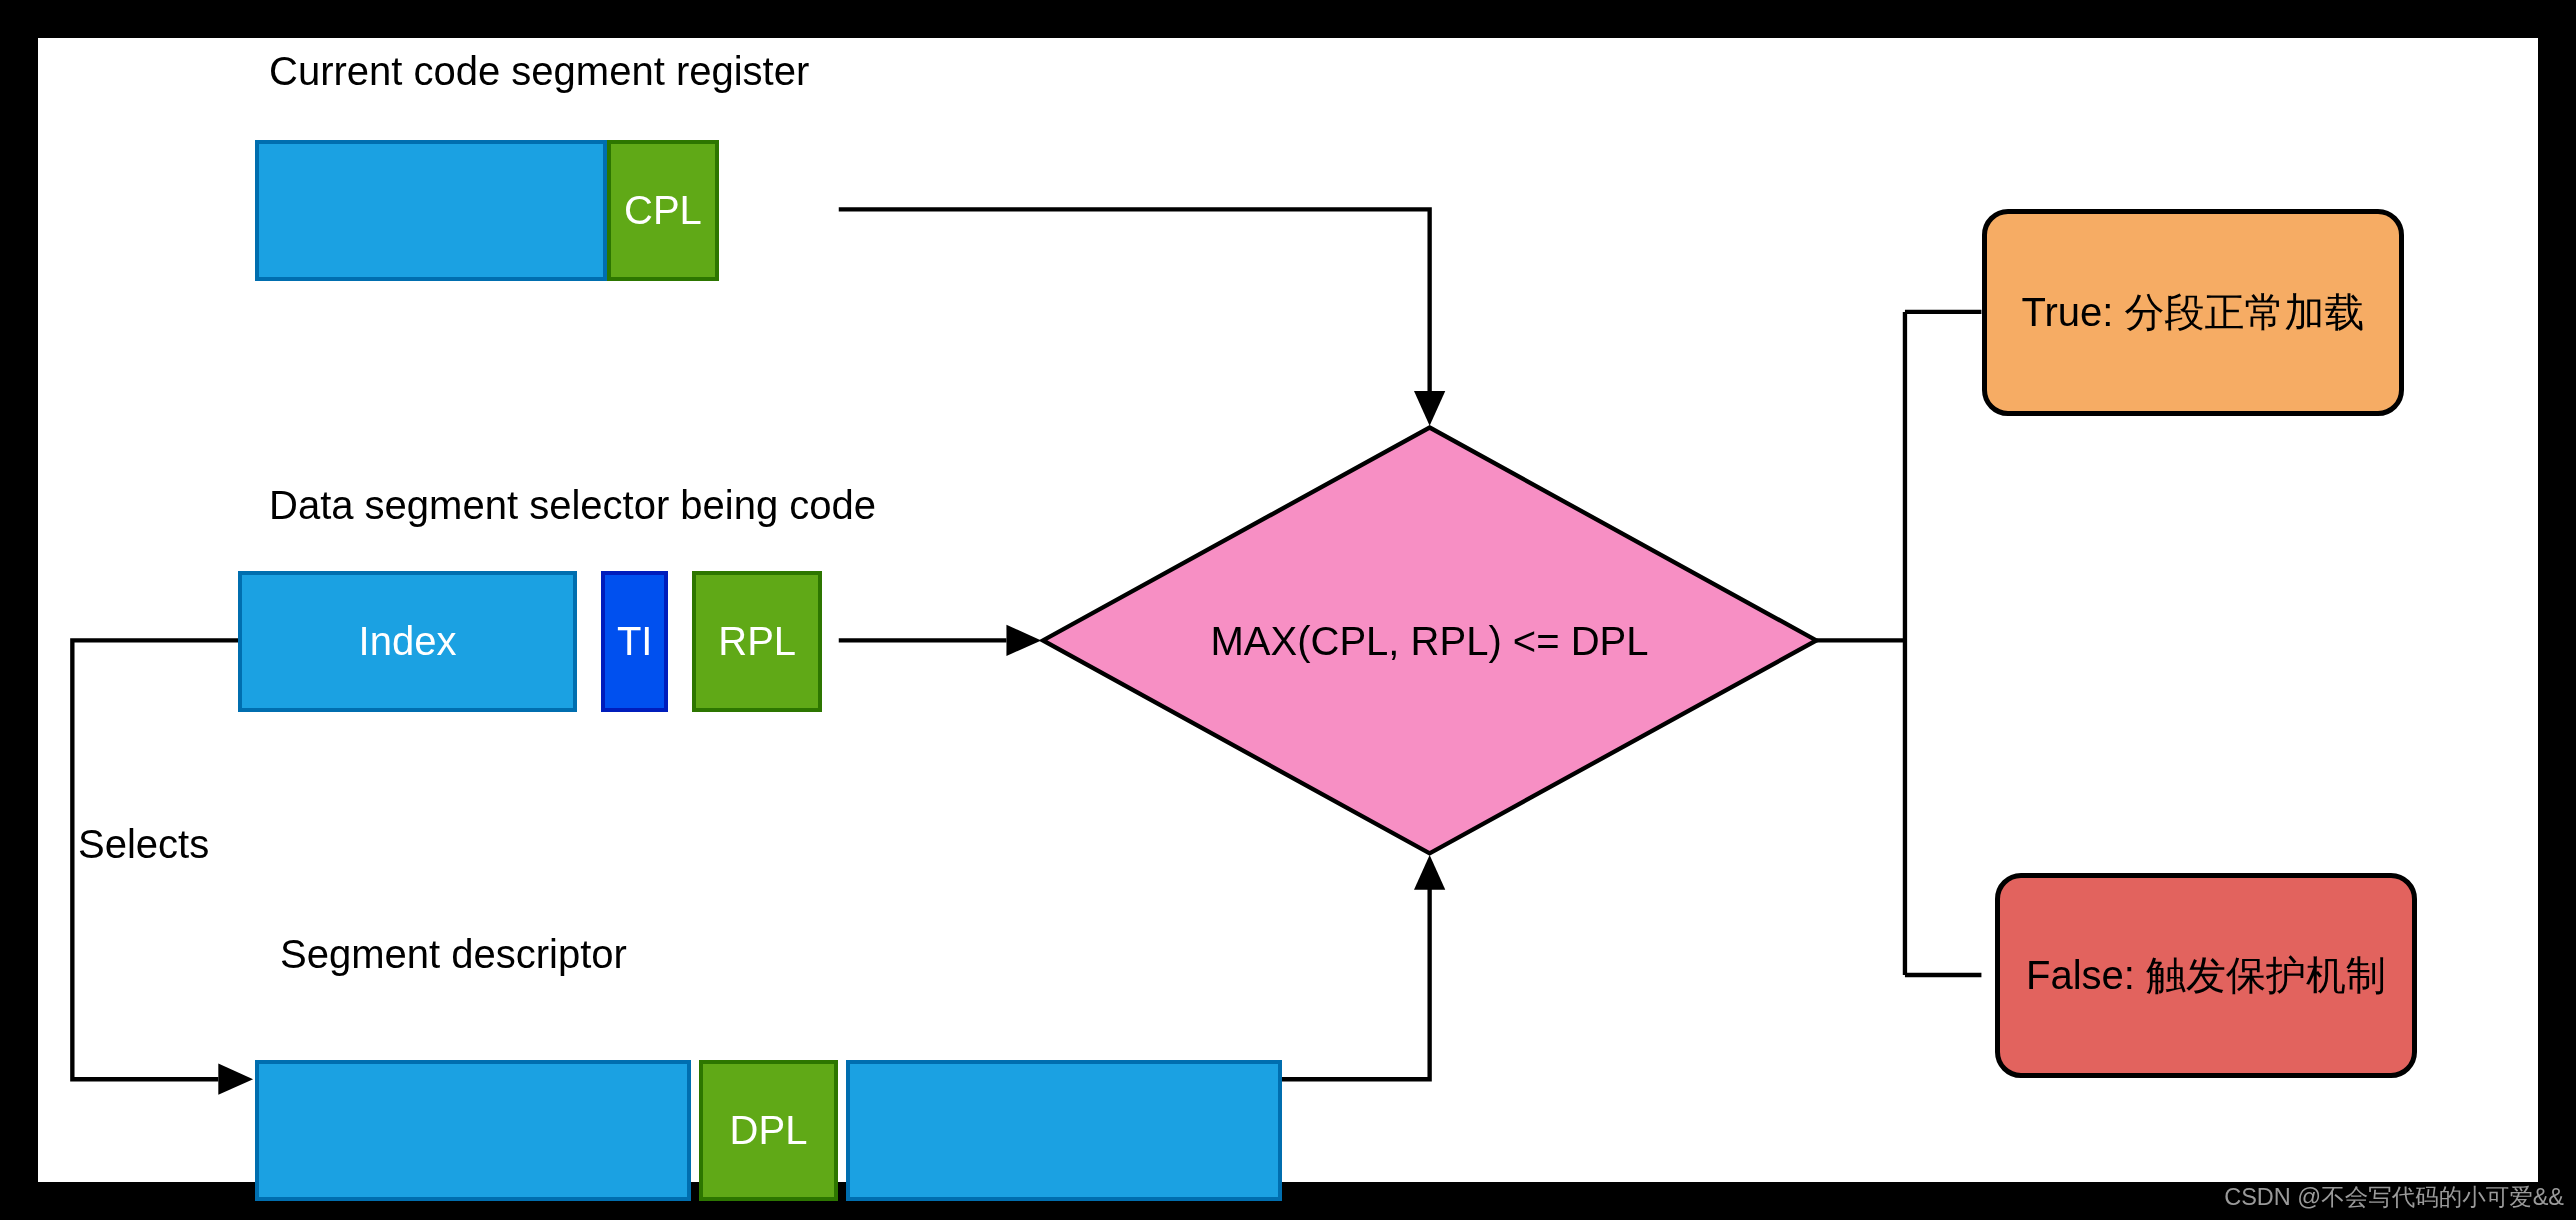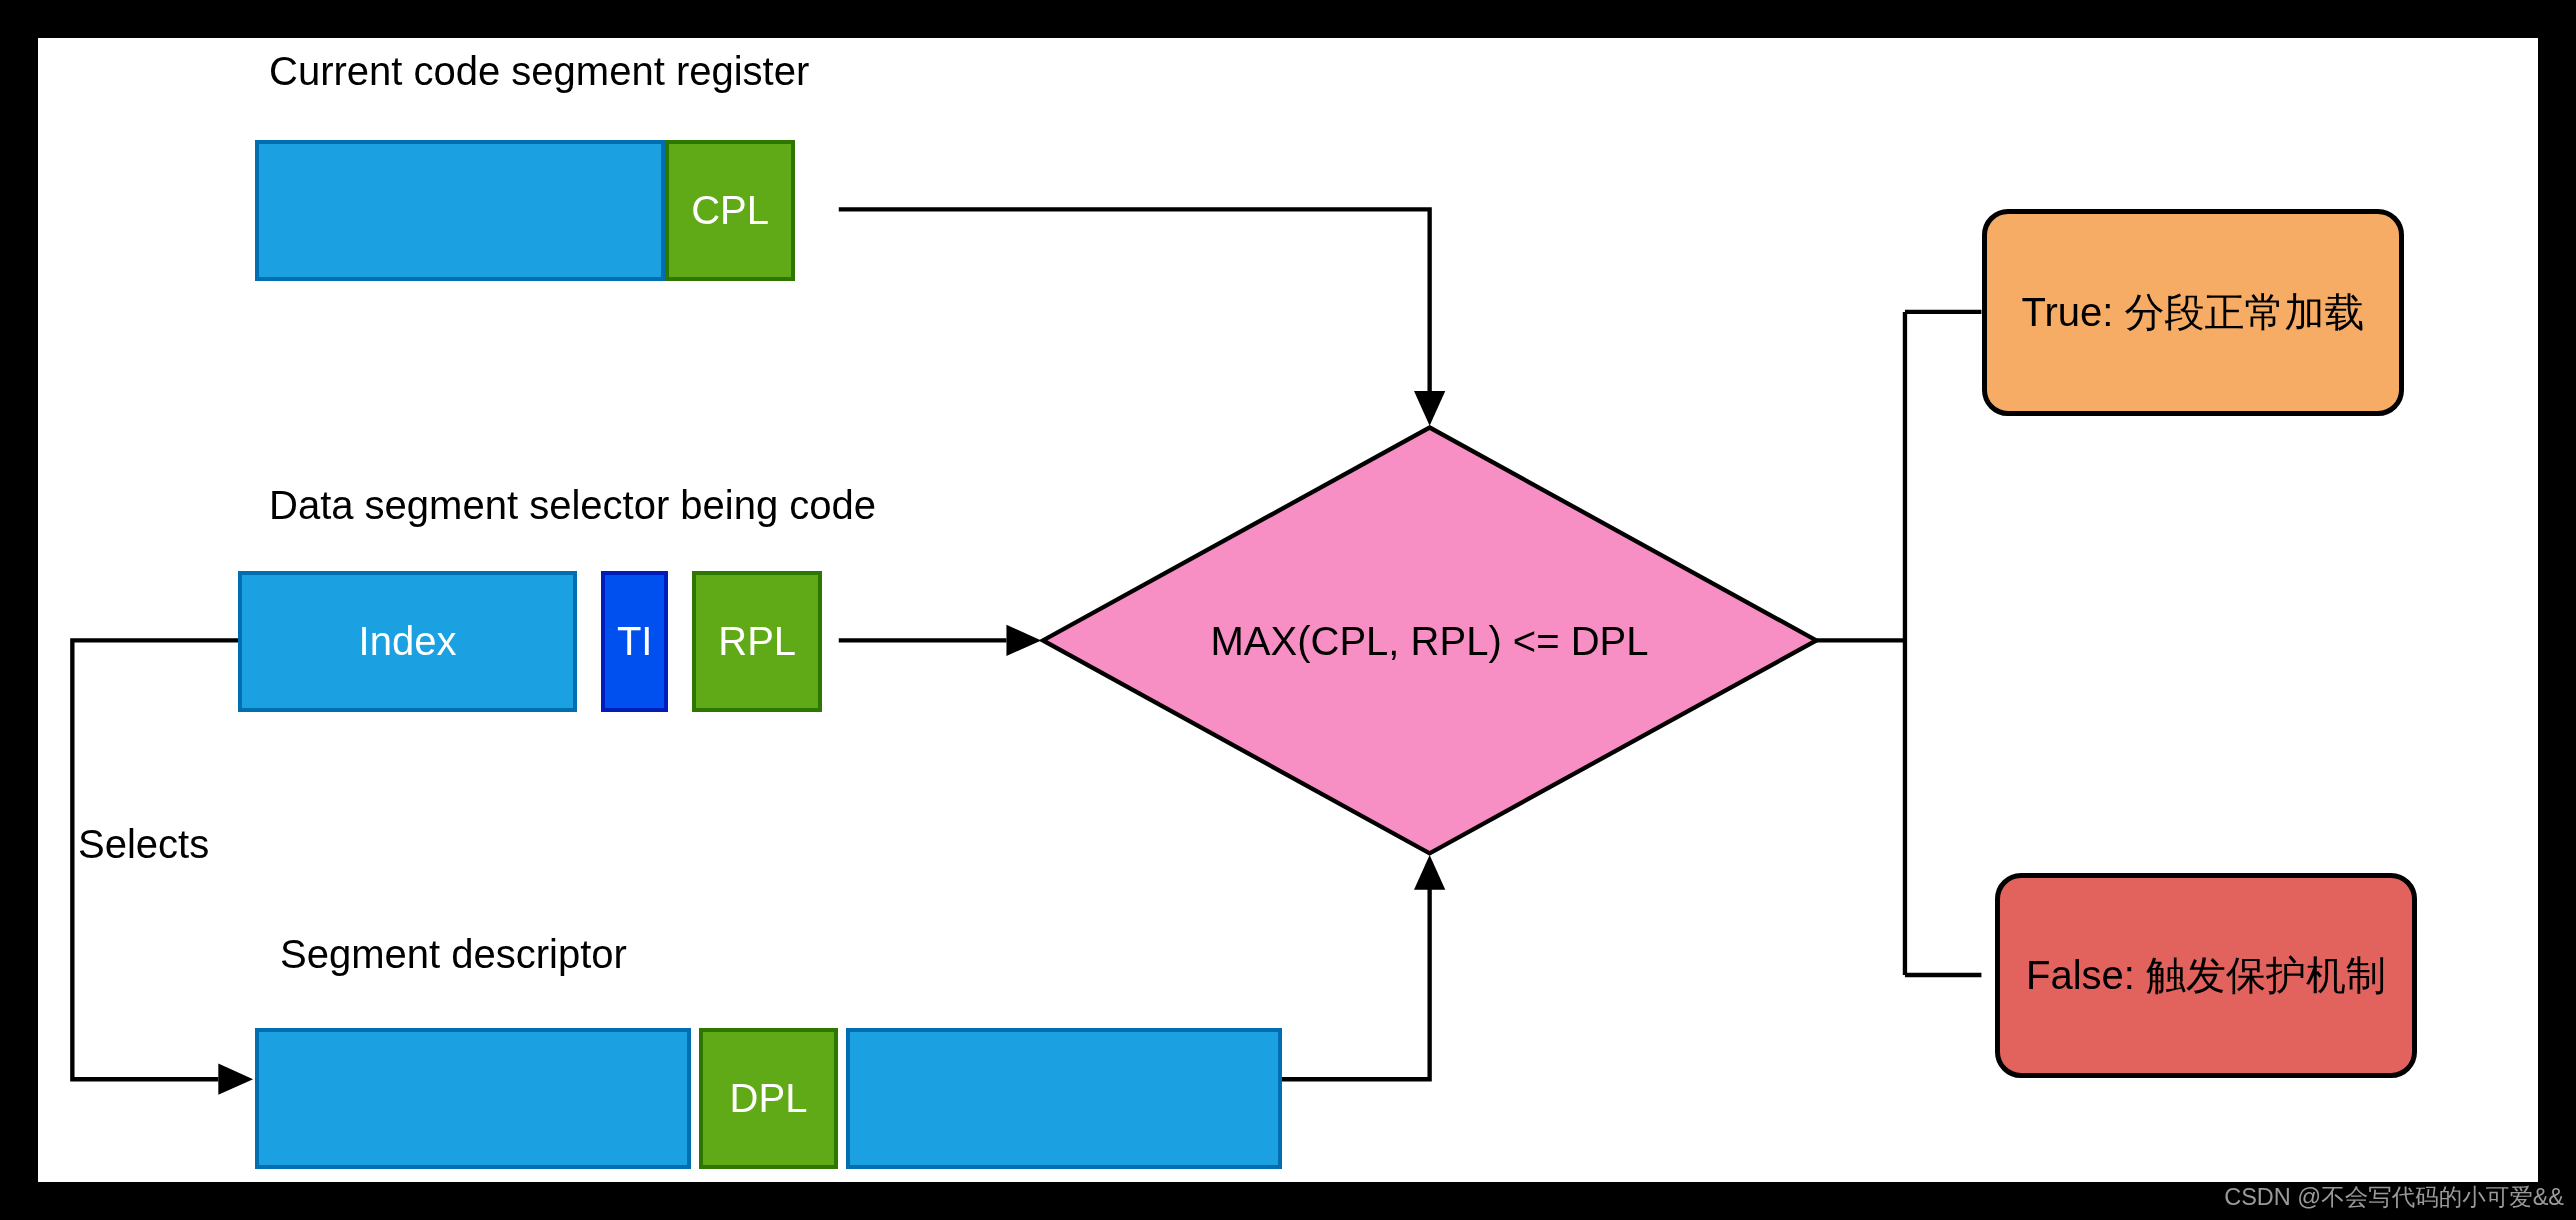--- a/index.html
+++ b/index.html
@@ -59,36 +59,36 @@
       <polygon points="1645,490 1627,450 1663,450"></polygon>
       <polygon points="1198,737 1158,719 1158,755"></polygon>
       <polygon points="1645,984 1627,1024 1663,1024"></polygon>
       <polygon points="291,1242 251,1224 251,1260"></polygon>
     </g>
 
     <polygon points="1645,492 2090,737 1645,982 1200,737" stroke="#000000" stroke-width="5" fill="#f78fc4"></polygon>
   </svg>
 
   <div class="abs title-label" style="left:269px;top:49px;">Current code segment register</div>
-  <div class="bar" style="left:255px;top:140px;width:540px;height:141px;">
+  <div class="bar" style="left:255px;top:140px;width:464px;height:141px;">
     <div class="seg seg-blue" style="width:444px;"></div>
     <div class="seg seg-green" style="width:140px;">CPL</div>
   </div>
 
   <div class="abs title-label" style="left:269px;top:483px;">Data segment selector being code</div>
   <div class="bar" style="left:238px;top:571px;width:584px;height:141px;gap:24px;">
     <div class="seg seg-blue" style="width:370px;">Index</div>
     <div class="seg seg-darkblue" style="width:73px;">TI</div>
     <div class="seg seg-green" style="width:141px;">RPL</div>
   </div>
 
   <div class="abs selects-label" style="left:78px;top:822px;">Selects</div>
 
   <div class="abs title-label" style="left:280px;top:932px;">Segment descriptor</div>
-  <div class="bar" style="left:255px;top:1028px;width:1027px;height:141px;gap:8px;">
+  <div class="bar" style="left:255px;top:1060px;width:1027px;height:141px;gap:8px;">
     <div class="seg seg-blue" style="width:443px;"></div>
     <div class="seg seg-green" style="width:140px;">DPL</div>
     <div class="seg seg-blue" style="width:443px;"></div>
   </div>
 
   <div class="decision-text">MAX(CPL, RPL) &lt;= DPL</div>
 
   <div class="outcome outcome-true">True: 分段正常加载</div>
   <div class="outcome outcome-false">False: 触发保护机制</div>
 

